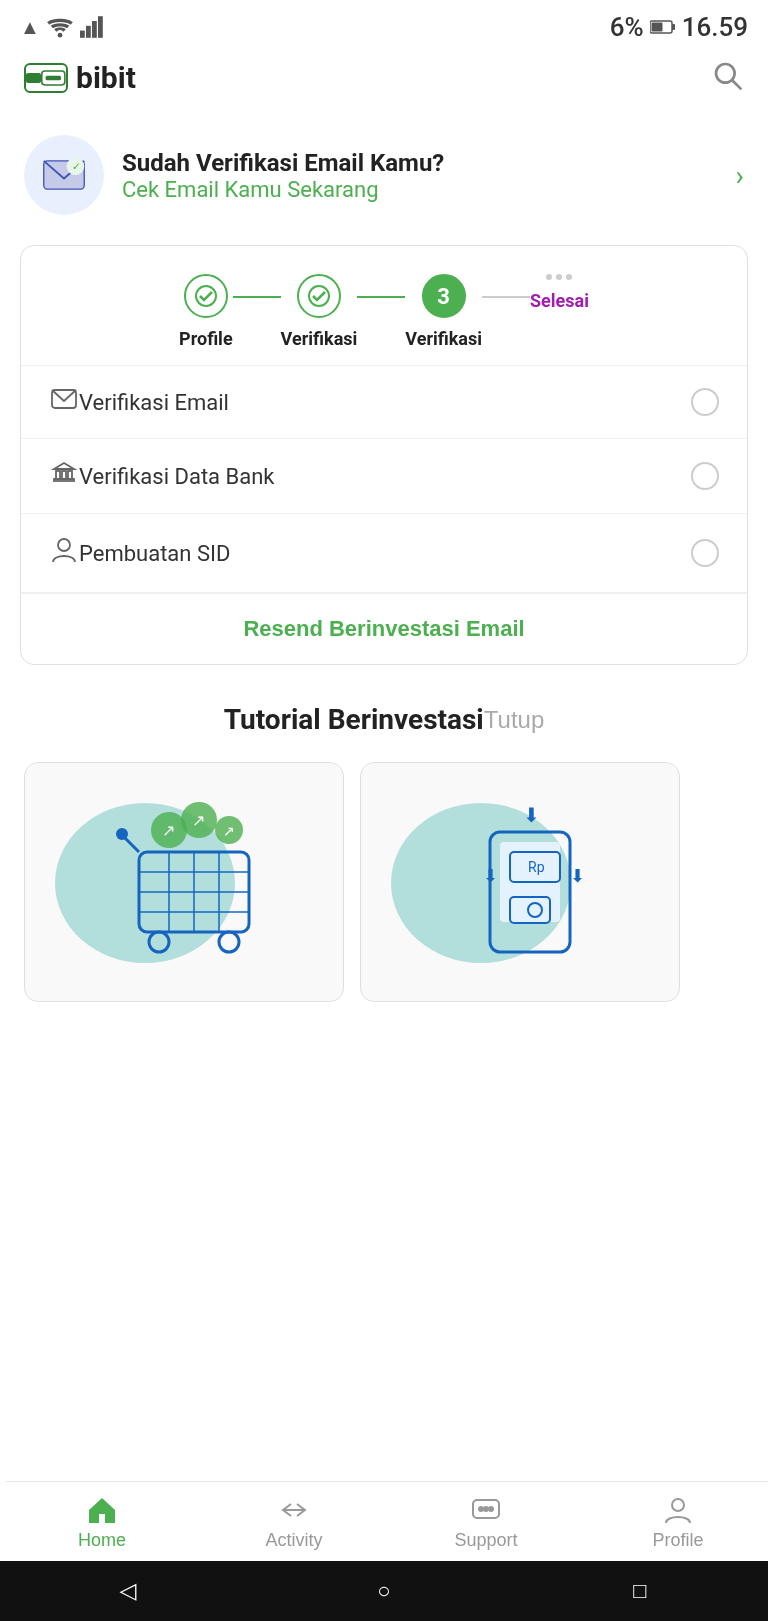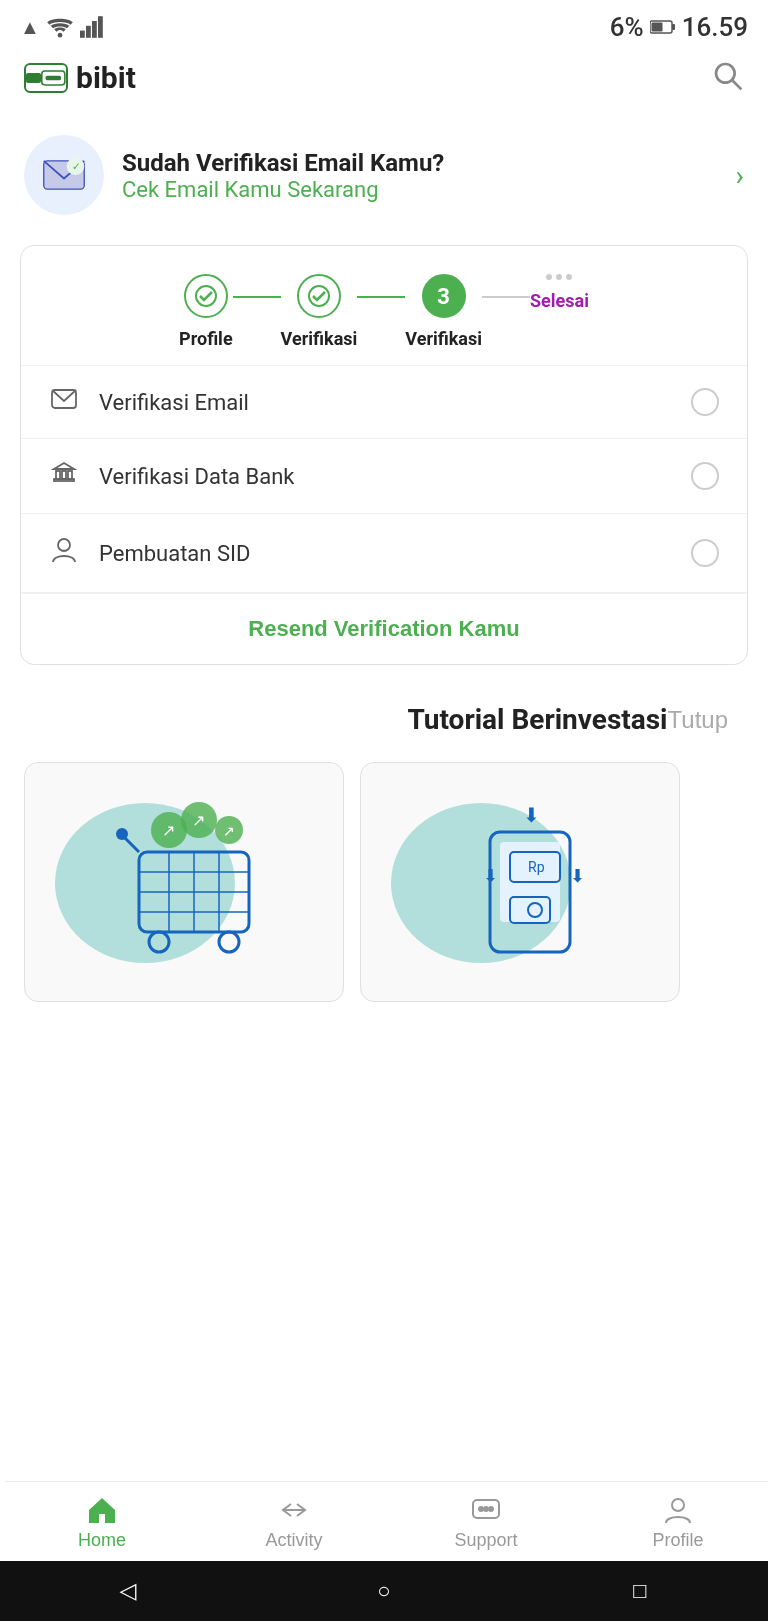--- a/index.html
+++ b/index.html
@@ -190,21 +190,20 @@
 
     
     .check-list {
       border-top: 1px solid #f0f0f0;
     }
     .check-item {
       display: flex;
       align-items: center;
       padding: 22px 28px;
       border-bottom: 1px solid #f0f0f0;
-      gap: 20px;
     }
     .check-item-icon {
       font-size: 24px;
       color: #666;
       width: 30px;
       text-align: center;
     }
     .check-item-label {
       flex: 1;
       font-size: 22px;
@@ -240,21 +239,21 @@
       border: none;
       color: #4caf50;
       font-size: 22px;
       font-weight: 600;
       cursor: pointer;
     }
 
     
     .tutorial-header {
       display: flex;
-      justify-content: flex-end;
+      justify-content: center;
       align-items: center;
       padding: 28px 40px 16px;
     }
     .tutorial-title {
       font-size: 28px;
       font-weight: 700;
       color: #222;
     }
     .tutorial-close {
       font-size: 24px;
@@ -515,21 +514,21 @@
           <path d="M2 26 C2 18 24 18 24 26"></path>
         </svg>
       </div>
       <span class="check-item-label">Pembuatan SID</span>
       <div class="check-radio"></div>
     </div>
   </div>
 
 
   <div class="resend-section">
-    <button class="resend-btn">Resend Verification Kamu</button>
+    <button class="resend-btn">Resend Berinvestasi Email</button>
   </div>
 </div>
 
 <div class="tutorial-header">
   <span class="tutorial-title">Tutorial Berinvestasi</span>
   <button class="tutorial-close">Tutup</button>
 </div>
 
 <div class="tutorial-cards">
 

